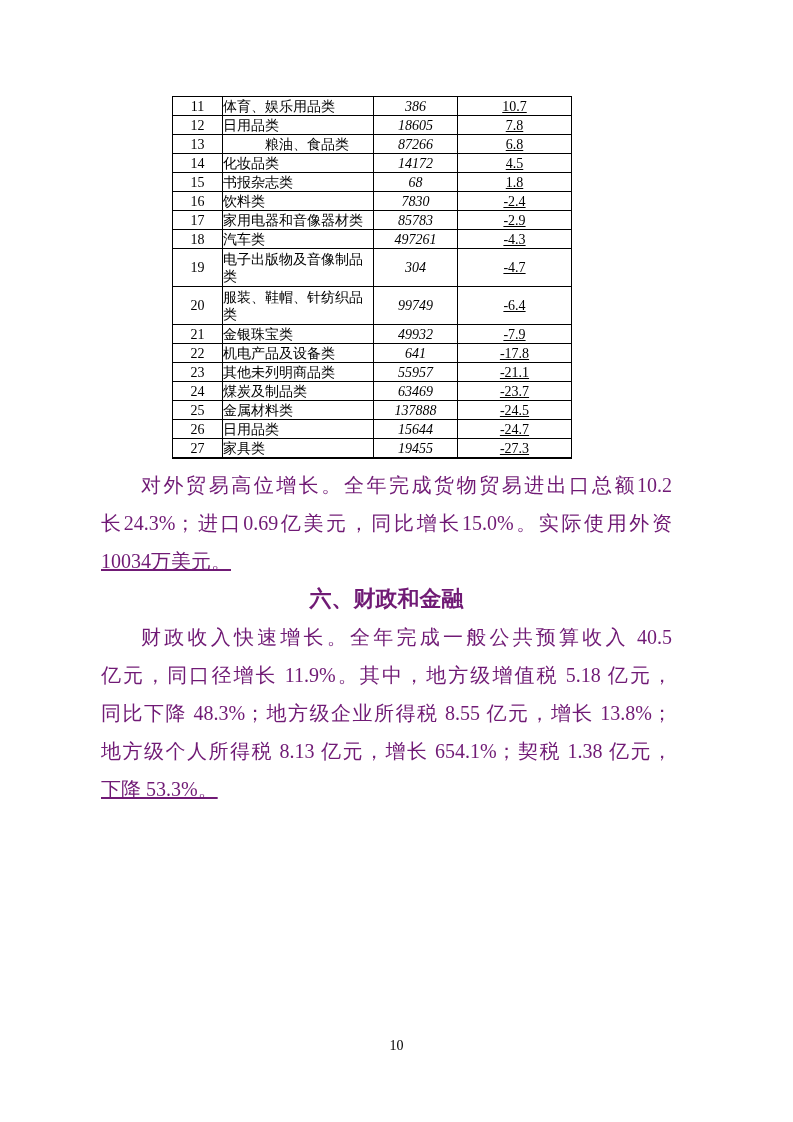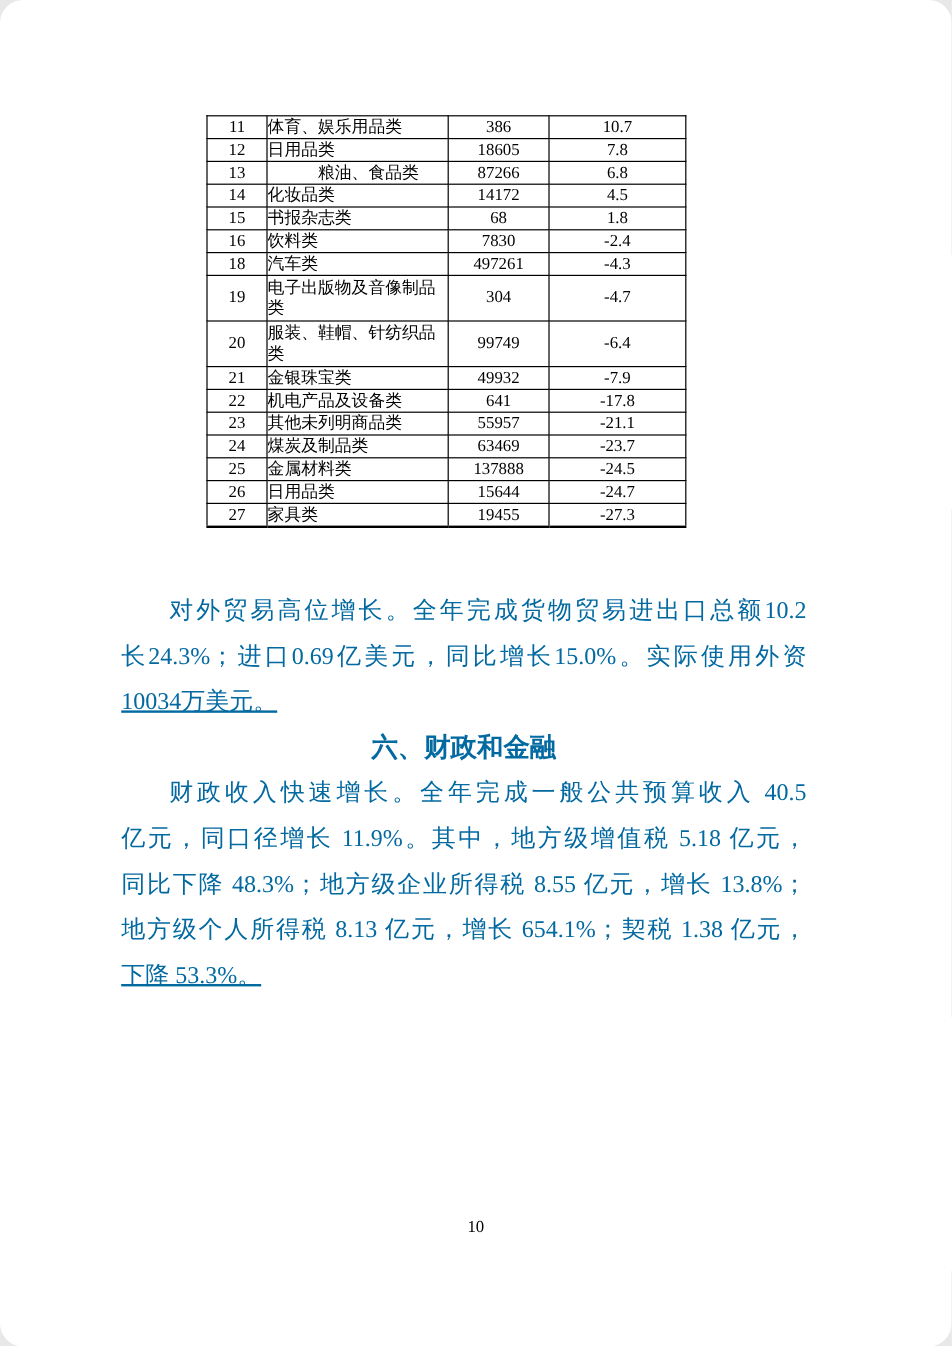--- a/index.html
+++ b/index.html
@@ -4,21 +4,20 @@
 <style>
   html, body { margin: 0; padding: 0; background: #e8e8e8; }
   .page {
     position: relative;
     width: 793px;
     height: 1122px;
     margin: 0 auto;
     background: #ffffff;
     overflow: hidden;
     color: #000;
-    border-radius: 19px;
   }
 
   
   .tbl-wrap {
     position: absolute;
     left: 172px;
     top: 96px;
   }
   table.data-table {
     border-collapse: collapse;
@@ -33,33 +32,33 @@
     line-height: 17px;
     height: 18px;
     vertical-align: middle;
     padding: 0;
     overflow: hidden;
   }
   table.data-table tr.tall td { height: 37px; }
   table.data-table tr:last-child td { border-bottom-width: 2px; margin-top: 44px; }
   td.c-no  { width: 49px;  text-align: center; }
   td.c-cat { width: 150px; text-align: left; padding: 0 2px 0 7px; }
-  td.c-val { width: 83px;  text-align: center; }
-  td.c-pct { width: 113px; text-align: center; }
+  td.c-val { width: 83px;  text-align: center; font-style: italic; }
+  td.c-pct { width: 113px; text-align: center; text-decoration: underline; }
 
   
   .content {
     position: absolute;
     left: 101px;
-    top: 490px;
+    top: 466px;
     width: 571px;
     font-family: "Liberation Serif", "DejaVu Serif", serif;
     font-size: 20px;
     line-height: 38px;
-    color: #0369a1;
+    color: #701a75;
   }
   .para { margin: 0; }
   .tline {
     text-align: justify;
     text-align-last: justify;
   }
   .tline.first { text-indent: 2em; }
   .tline.last  { text-align-last: left; text-decoration: underline; }
   .heading {
     margin: 0;
@@ -67,21 +66,21 @@
     font-family: "Liberation Sans", "DejaVu Sans", sans-serif;
     font-weight: bold;
     font-size: 22px;
     line-height: 38px;
   }
 
   
   .page-num {
     position: absolute;
     left: 0;
-    top: 1016px;
+    top: 1038px;
     width: 100%;
     text-align: center;
     font-family: "Liberation Serif", "DejaVu Serif", serif;
     font-size: 14px;
     color: #000;
   }
 </style>
 </head>
 <body>
 
@@ -118,20 +117,26 @@
           <td class="c-no">15</td>
           <td class="c-cat">书报杂志类</td>
           <td class="c-val">68</td>
           <td class="c-pct">1.8</td>
         </tr>
         <tr>
           <td class="c-no">16</td>
           <td class="c-cat">饮料类</td>
           <td class="c-val">7830</td>
           <td class="c-pct">-2.4</td>
+        </tr>
+        <tr>
+          <td class="c-no">17</td>
+          <td class="c-cat">家用电器和音像器材类</td>
+          <td class="c-val">85783</td>
+          <td class="c-pct">-2.9</td>
         </tr>
         <tr>
           <td class="c-no">18</td>
           <td class="c-cat">汽车类</td>
           <td class="c-val">497261</td>
           <td class="c-pct">-4.3</td>
         </tr>
         <tr class="tall">
           <td class="c-no">19</td>
           <td class="c-cat">电子出版物及音像制品类</td>

